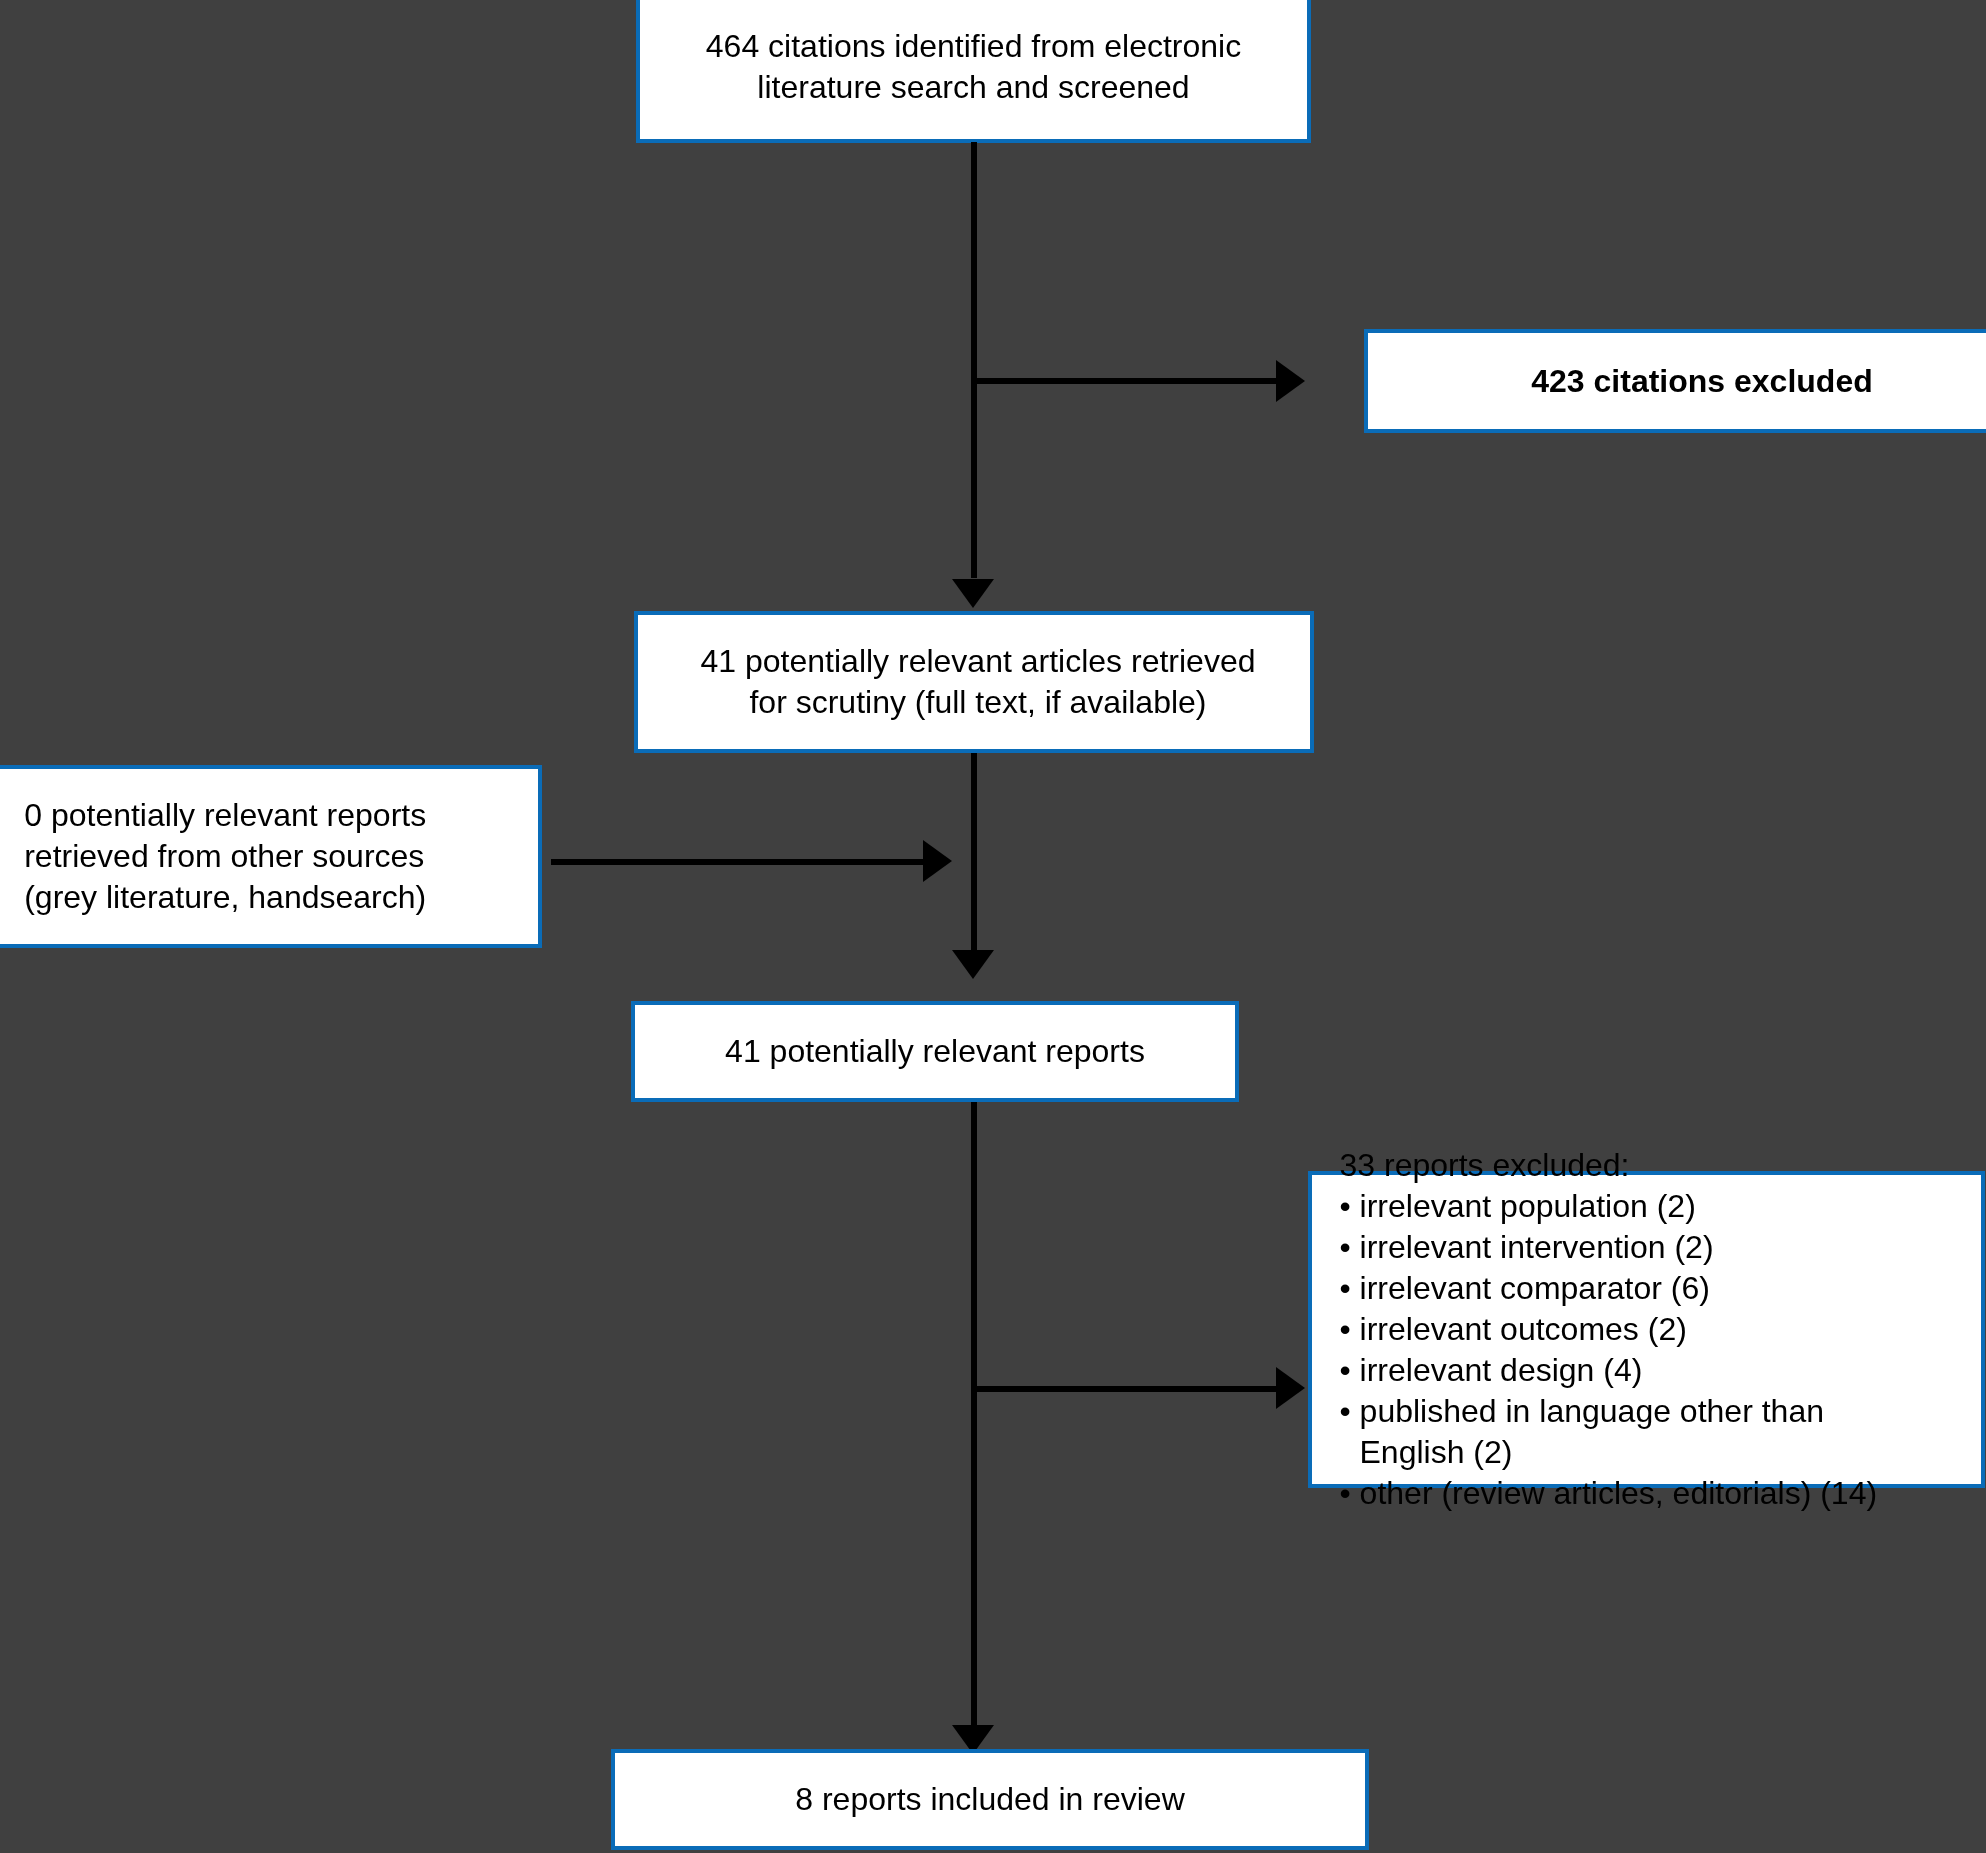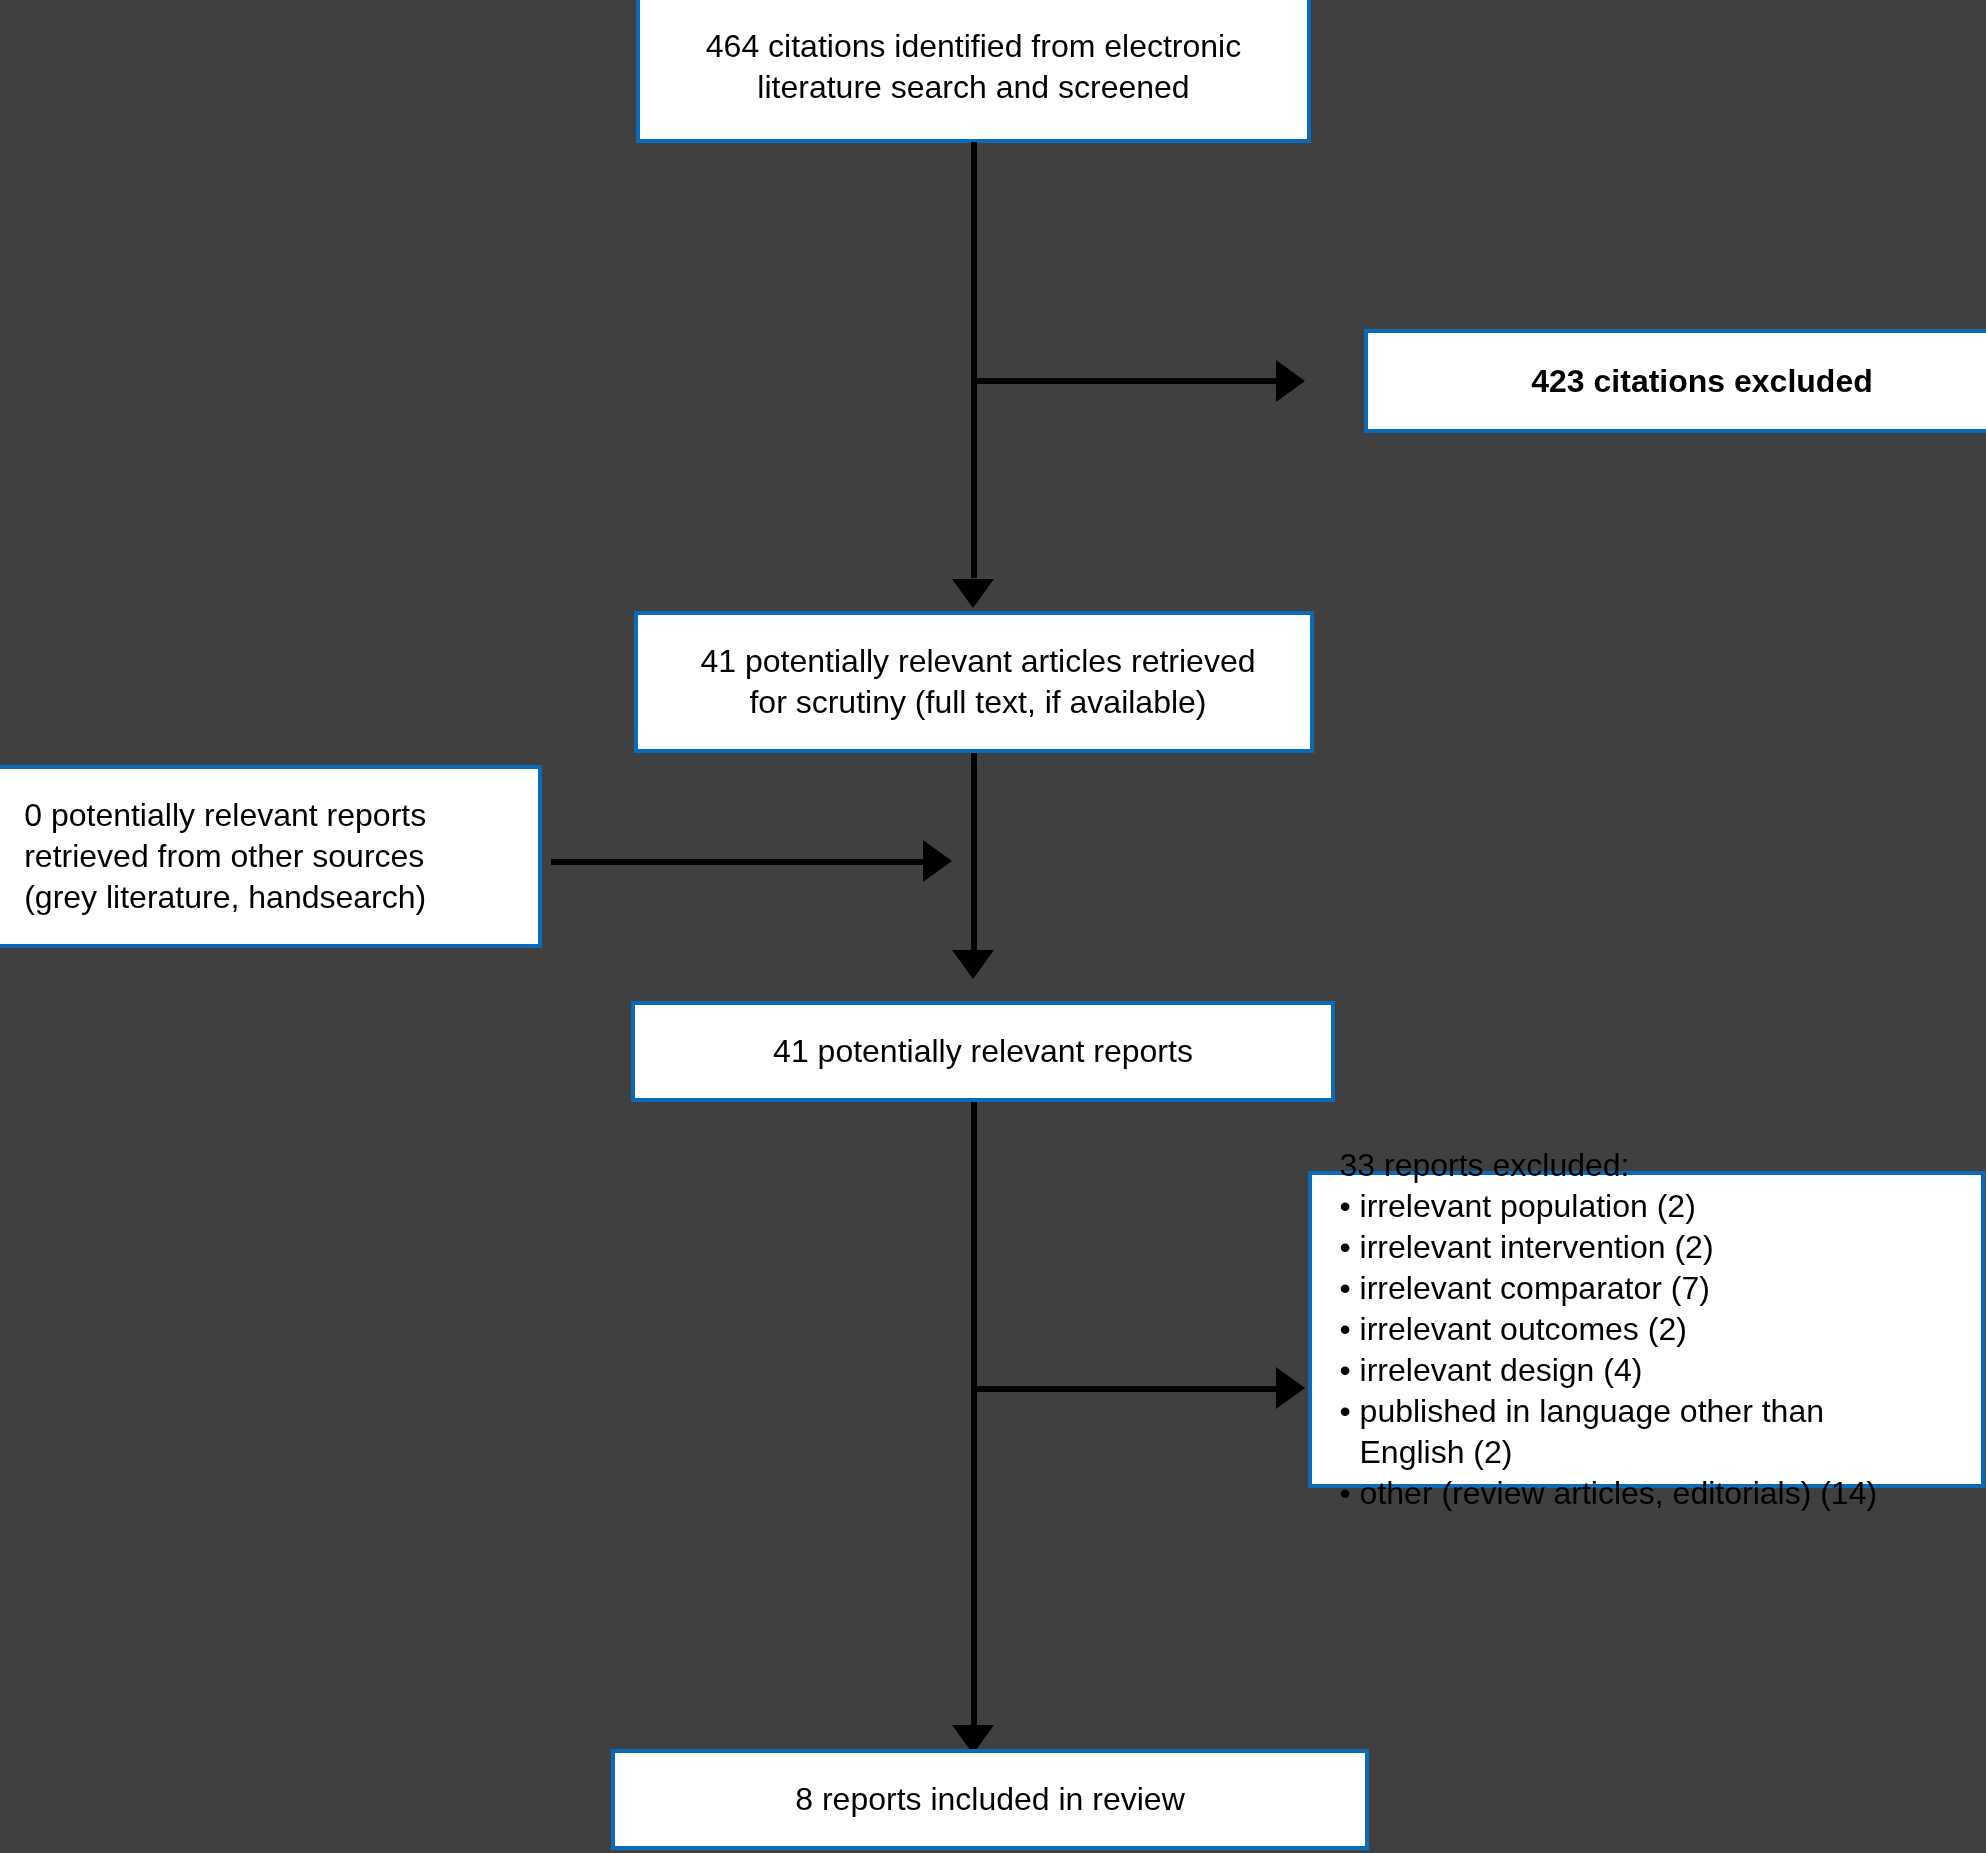--- a/index.html
+++ b/index.html
@@ -109,36 +109,36 @@
 
   <div class="node left-align" style="left:-7.3px; top:765px; width:549px; height:183px;">
     <span class="txt">0 potentially relevant reports
 retrieved from other sources
 (grey literature, handsearch)</span>
   </div>
 
   <div class="edge hline" style="left:551px; top:859px; width:381px;"></div>
   <div class="arrow-right" style="left:923px; top:840px;"></div>
 
-  <div class="node" style="left:631px; top:1001px; width:704px; height:101px;">
+  <div class="node" style="left:631px; top:1001px; width:608px; height:101px;">
     <span class="txt">41 potentially relevant reports</span>
   </div>
 
   <div class="edge vline" style="left:971px; top:1102px; height:623px;"></div>
   <div class="arrow-down" style="left:952px; top:1725px;"></div>
 
   <div class="edge hline" style="left:971px; top:1386px; width:317px;"></div>
   <div class="arrow-right" style="left:1276px; top:1367px;"></div>
 
   <div class="node left-align" style="left:1308px; top:1171px; width:677px; height:317px;">
     <div class="excl-list">
       <span class="excl-title">33 reports excluded:</span>
       <span class="excl-item">• irrelevant population (2)</span>
       <span class="excl-item">• irrelevant intervention (2)</span>
-      <span class="excl-item">• irrelevant comparator (7)</span>
+      <span class="excl-item">• irrelevant comparator (6)</span>
       <span class="excl-item">• irrelevant outcomes (2)</span>
       <span class="excl-item">• irrelevant design (4)</span>
       <span class="excl-item">• published in language other than
 English (2)</span>
       <span class="excl-item">• other (review articles, editorials) (14)</span>
     </div>
   </div>
 
   <div class="node" style="left:611px; top:1749px; width:758px; height:101px;">
     <span class="txt">8 reports included in review</span>

